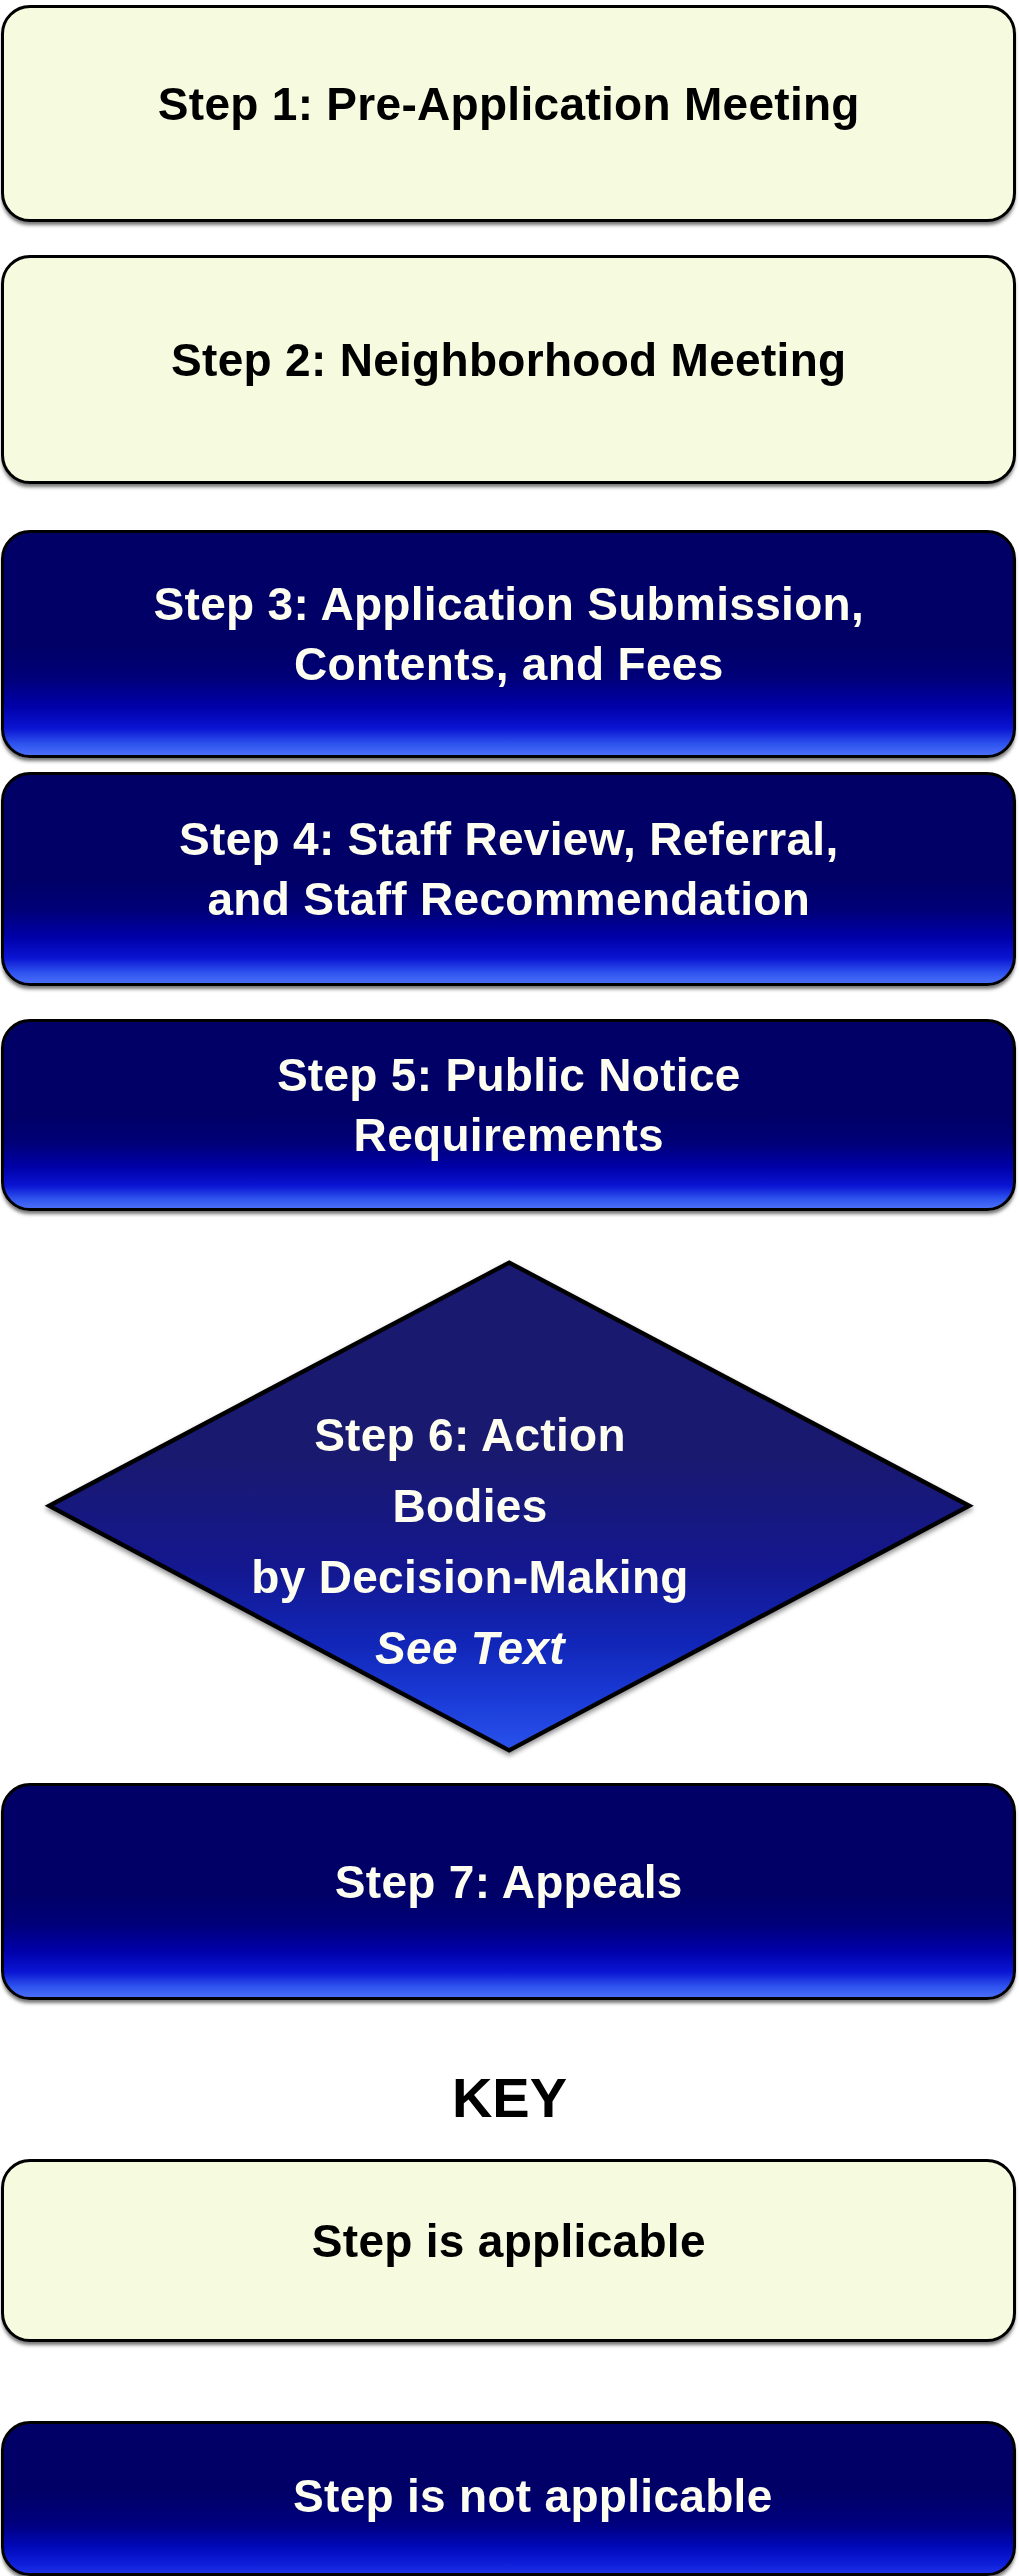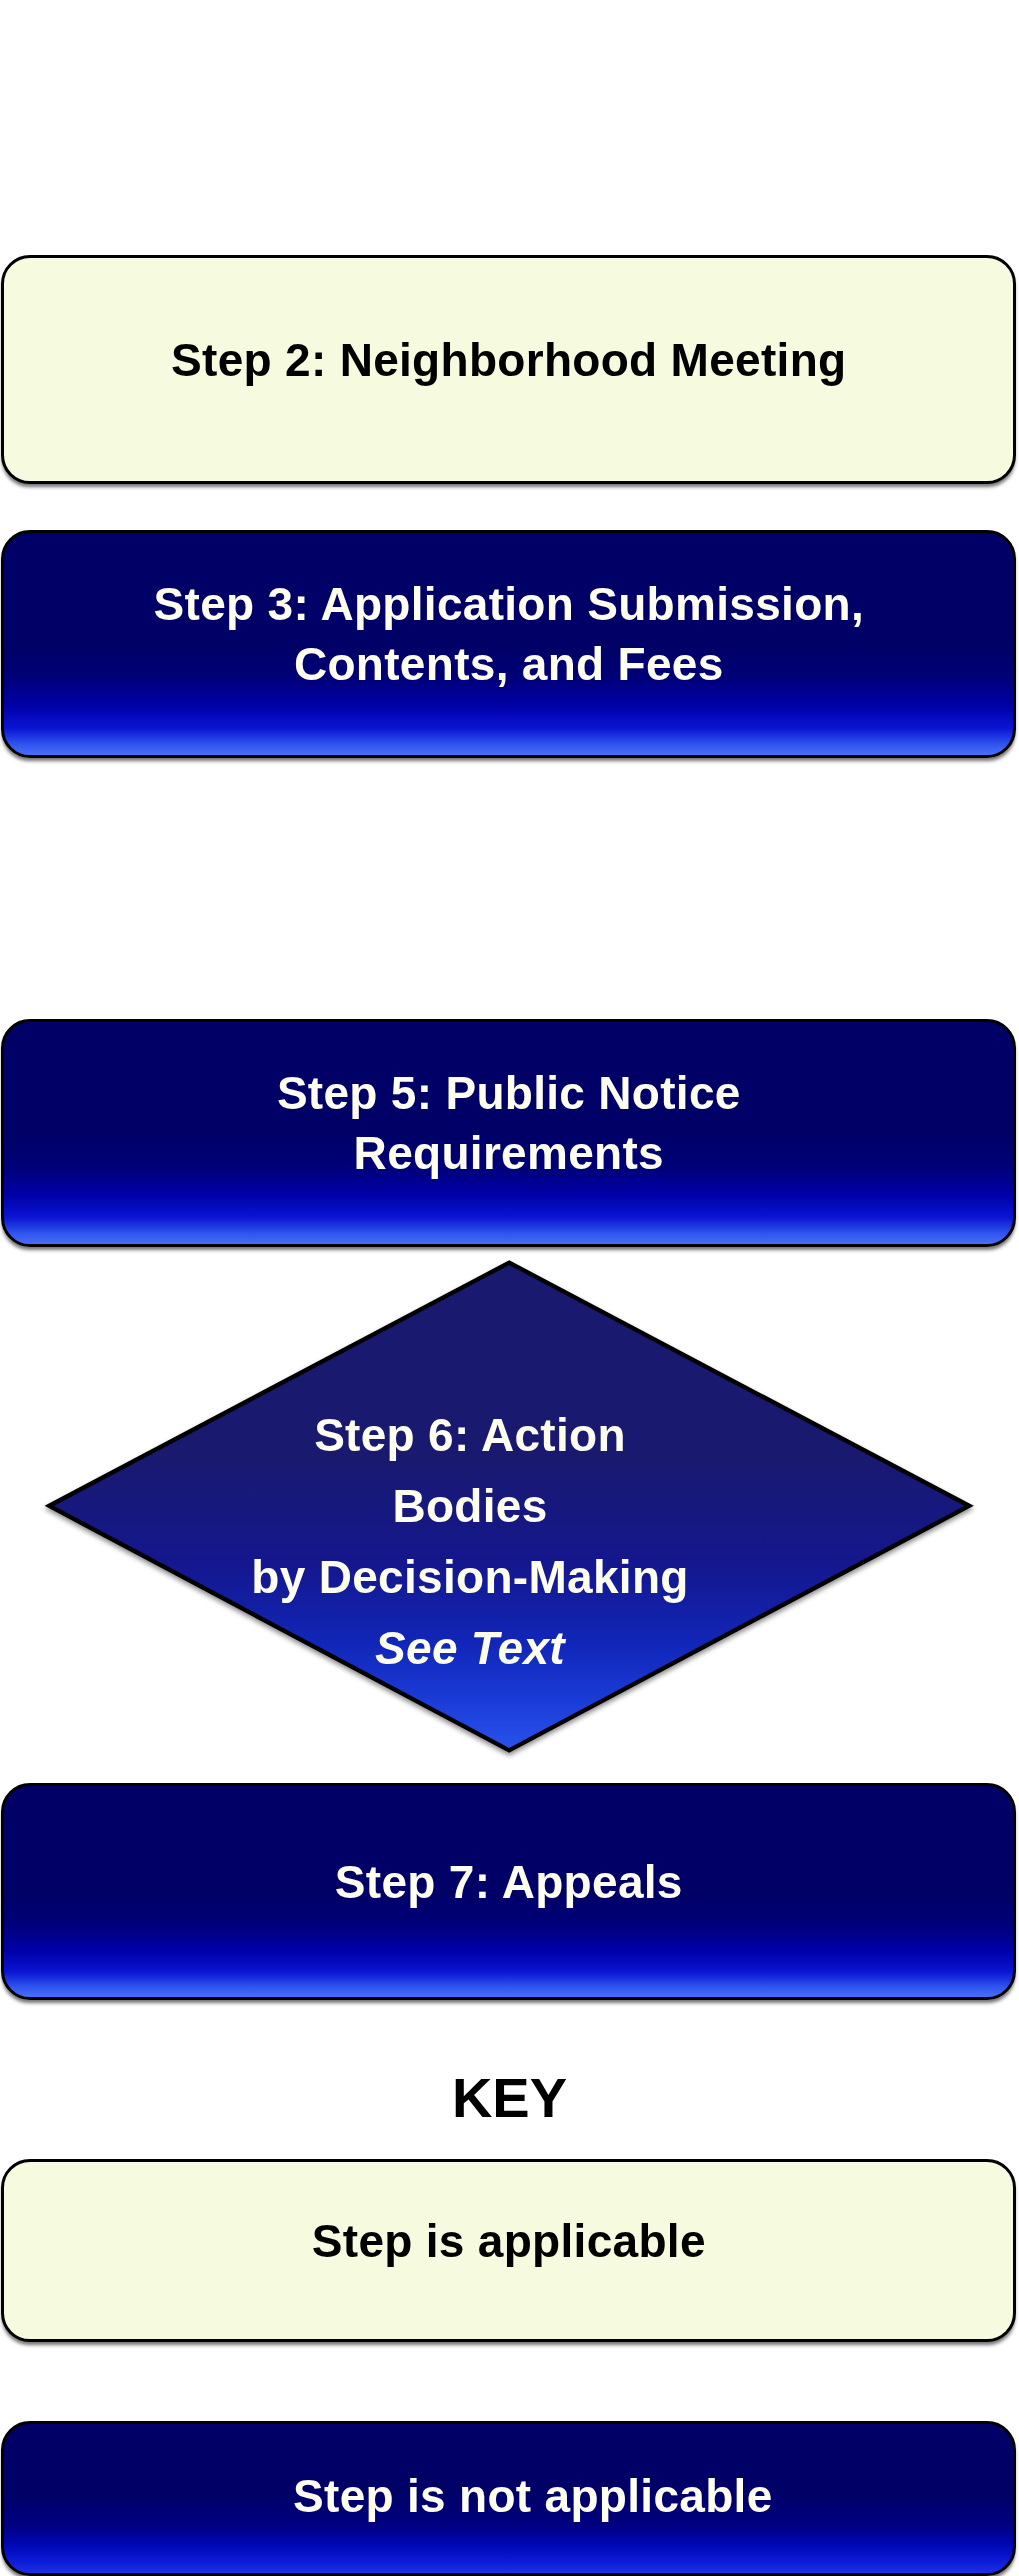--- a/index.html
+++ b/index.html
@@ -71,36 +71,47 @@
     font-weight:bold;
     font-size:56px;
     color:#000000;
   }
 </style>
 </head>
 <body>
 
 <div id="canvas">
 
+  <div class="box cream" style="top:5px;height:217px;">
+    <div class="label dark">
+      <span class="line">Step 1: Pre-Application Meeting</span>
+    </div>
+  </div>
 
   <div class="box cream" style="top:255px;height:229px;">
     <div class="label dark">
       <span class="line">Step 2: Neighborhood Meeting</span>
     </div>
   </div>
 
   <div class="box blue" style="top:530px;height:228px;">
     <div class="label light">
       <span class="line">Step 3: Application Submission,</span>
       <span class="line">Contents, and Fees</span>
     </div>
   </div>
 
+  <div class="box blue" style="top:772px;height:214px;">
+    <div class="label light">
+      <span class="line">Step 4: Staff Review, Referral,</span>
+      <span class="line">and Staff Recommendation</span>
+    </div>
+  </div>
 
-  <div class="box blue" style="top:1019px;height:228px;">
+  <div class="box blue" style="top:1019px;height:192px;">
     <div class="label light">
       <span class="line">Step 5: Public Notice</span>
       <span class="line">Requirements</span>
     </div>
   </div>
 
   <svg id="diamond-svg" width="1019" height="501" viewBox="0 0 1613 792">
     <defs>
       <linearGradient id="dgrad" x1="0" y1="0" x2="0" y2="1">
         <stop offset="0%" stop-color="#191970"></stop>

